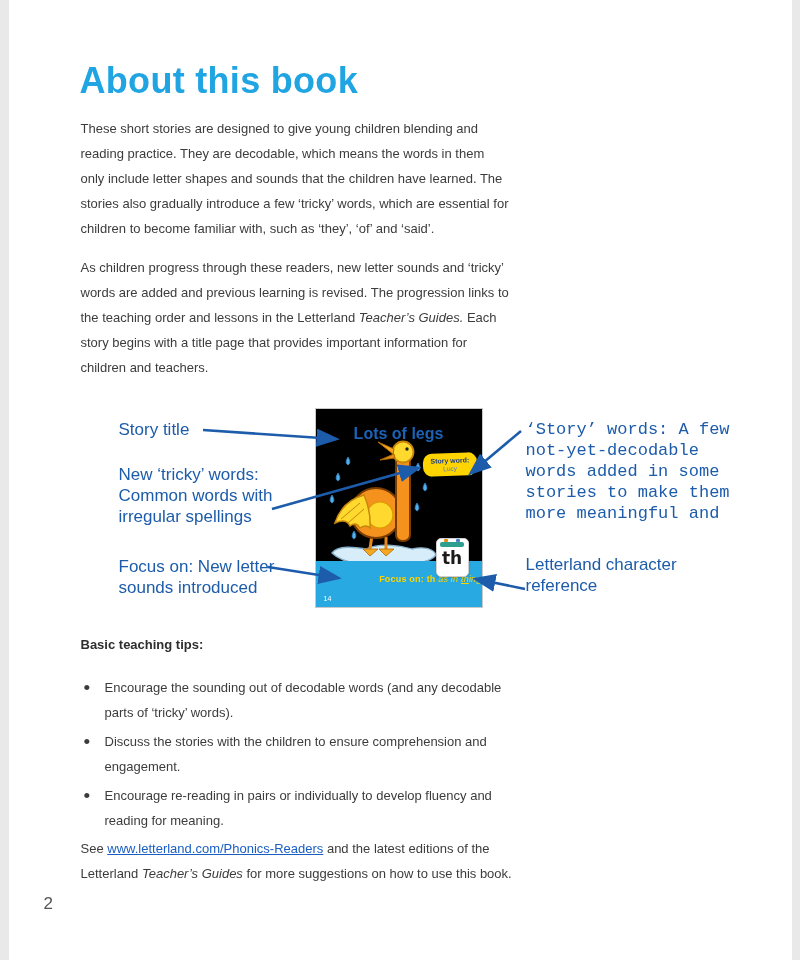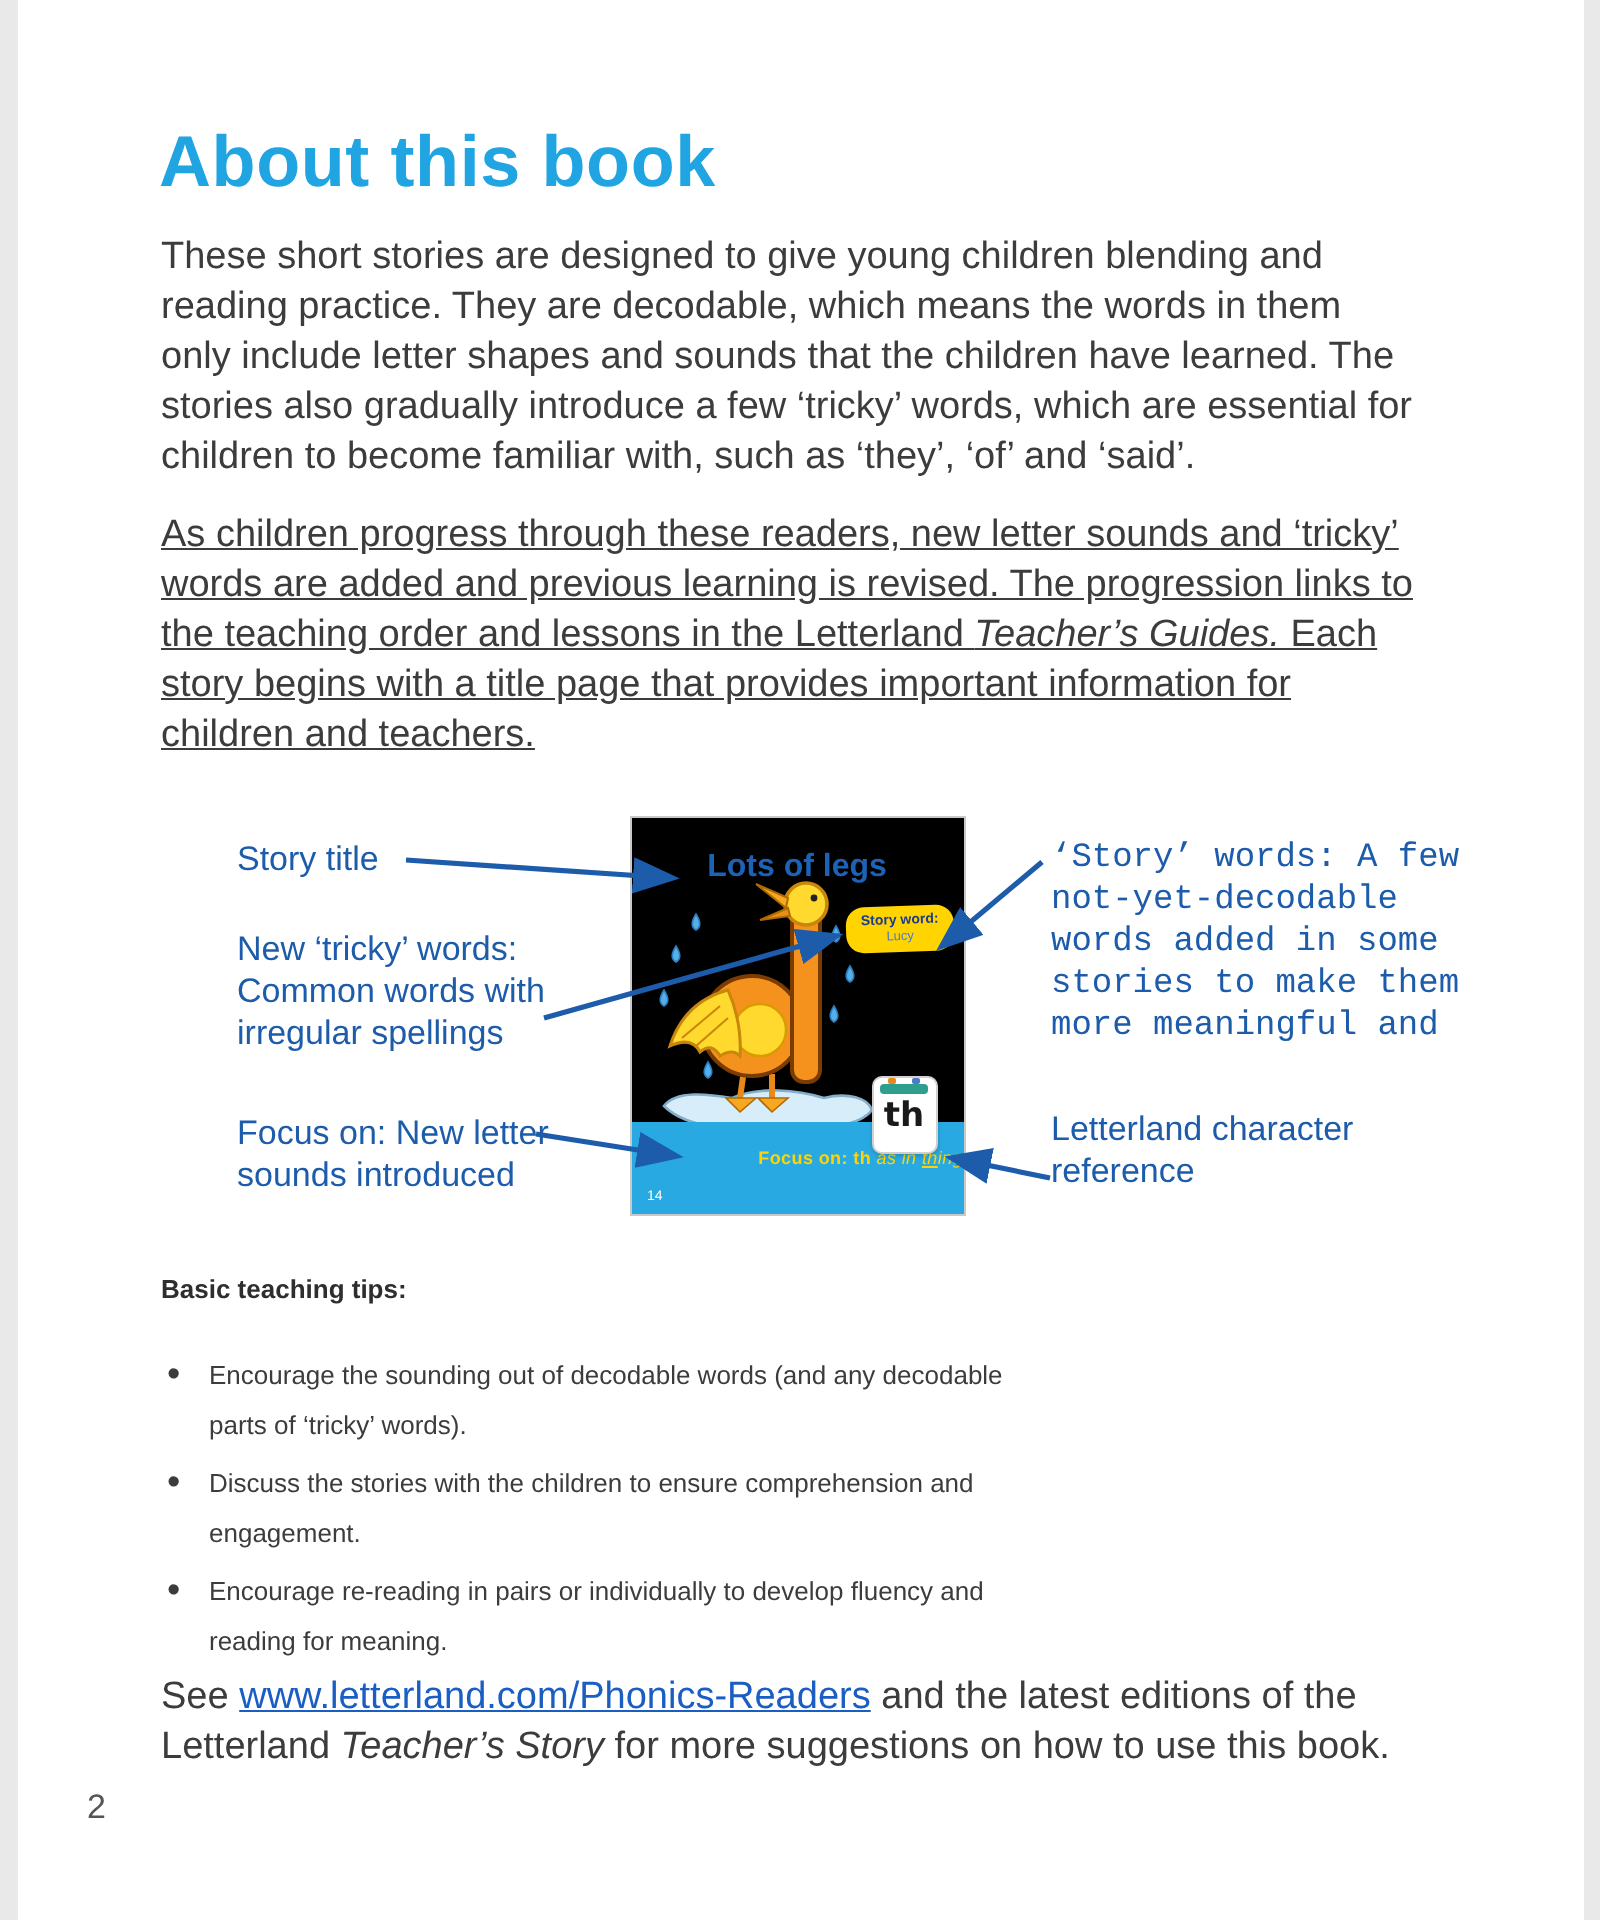--- a/index.html
+++ b/index.html
@@ -5,23 +5,23 @@
   html,body { margin:0; padding:0; background:#e9e9e9; }
   .page {
     position:relative; width:783px; height:960px; margin:0 auto;
     background:#ffffff; overflow:hidden;
     font-family:"Liberation Sans", sans-serif; color:#3c3c3c;
   }
   .page-title {
     position:absolute; left:71px; top:60px; margin:0;
     font-size:36px; font-weight:bold; color:#21a5e2; letter-spacing:0.3px;
   }
-  .para { position:absolute; left:72px; width:700px; font-size:19px; line-height:25px; color:#3c3c3c; }
+  .para { position:absolute; left:72px; width:700px; font-size:13px; line-height:25px; color:#3c3c3c; }
   .p1 { top:116px; }
-  .p2 { top:255px;text-decoration:underline; }
+  .p2 { top:255px; }
   .footer-para { top:836px; }
   .link { color:#1a5ec4; text-decoration:underline; cursor:pointer; }
 
   
   .annot { position:absolute; font-size:17px; line-height:21px; color:#1d5caa; }
   .an-story-title  { left:110px; top:419px; }
   .an-tricky       { left:110px; top:464px; }
   .an-focus        { left:110px; top:556px; }
   .an-story-words  { left:517px; top:419px;font-family:Liberation Mono, monospace; }
   .an-character    { left:517px; top:554px; }
@@ -196,18 +196,18 @@
     <li>
         <div>
           <div class="line">Encourage re-reading in pairs or individually to develop fluency and</div>
           <div class="line">reading for meaning.</div>
         </div>
       </li>
   </ul>
 
   <div class="para footer-para">
       <div class="line"><span>See </span><span class="link">www.letterland.com/Phonics-Readers</span><span> and the latest editions of the</span></div>
-      <div class="line"><span>Letterland </span><span style="font-style: italic;">Teacher’s Story</span><span> for more suggestions on how to use this book.</span></div>
+      <div class="line"><span>Letterland </span><span style="font-style: italic;">Teacher’s Guides</span><span> for more suggestions on how to use this book.</span></div>
     </div>
 
   <div class="folio">2</div>
 
 </div>
 
 </body></html>

